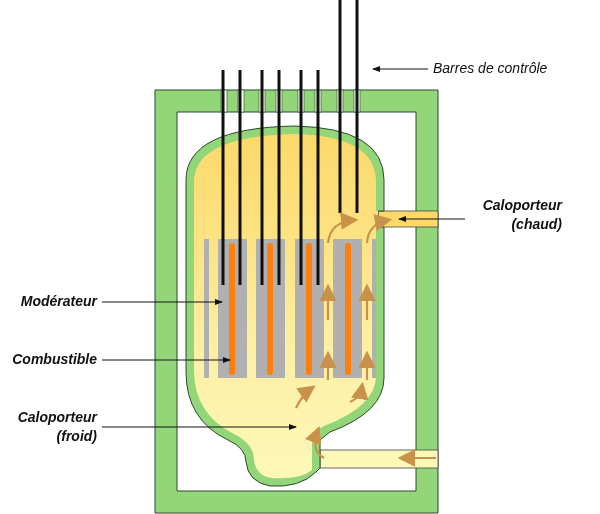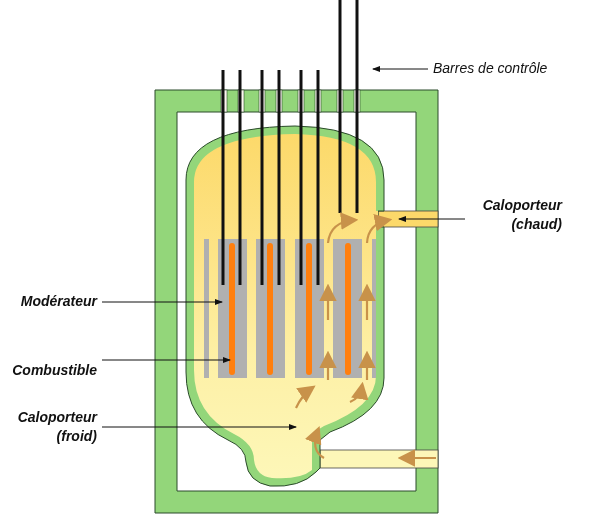--- a/index.html
+++ b/index.html
@@ -96,16 +96,16 @@
     <line x1="102" y1="302" x2="222" y2="302"></line>
     <line x1="102" y1="360" x2="230" y2="360"></line>
     <line x1="102" y1="427" x2="296" y2="427"></line>
   </g>
 </svg>
 
   <div class="lbl" style="left:433px;top:60px;">Barres de contrôle</div>
   <div class="lbl b r" style="right:38px;top:197px;">Caloporteur</div>
   <div class="lbl b r" style="right:38px;top:216px;text-align:center;">(chaud)</div>
   <div class="lbl b r" style="right:503px;top:293px;font-style:italic;">Modérateur</div>
-  <div class="lbl b r" style="right:503px;top:351px;margin-top:11px;">Combustible</div>
+  <div class="lbl b r" style="right:503px;top:351px;">Combustible</div>
   <div class="lbl b r" style="right:503px;top:409px;">Caloporteur</div>
   <div class="lbl b r" style="right:503px;top:428px;font-style:italic;">(froid)</div>
 </div>
 
 </body></html>

